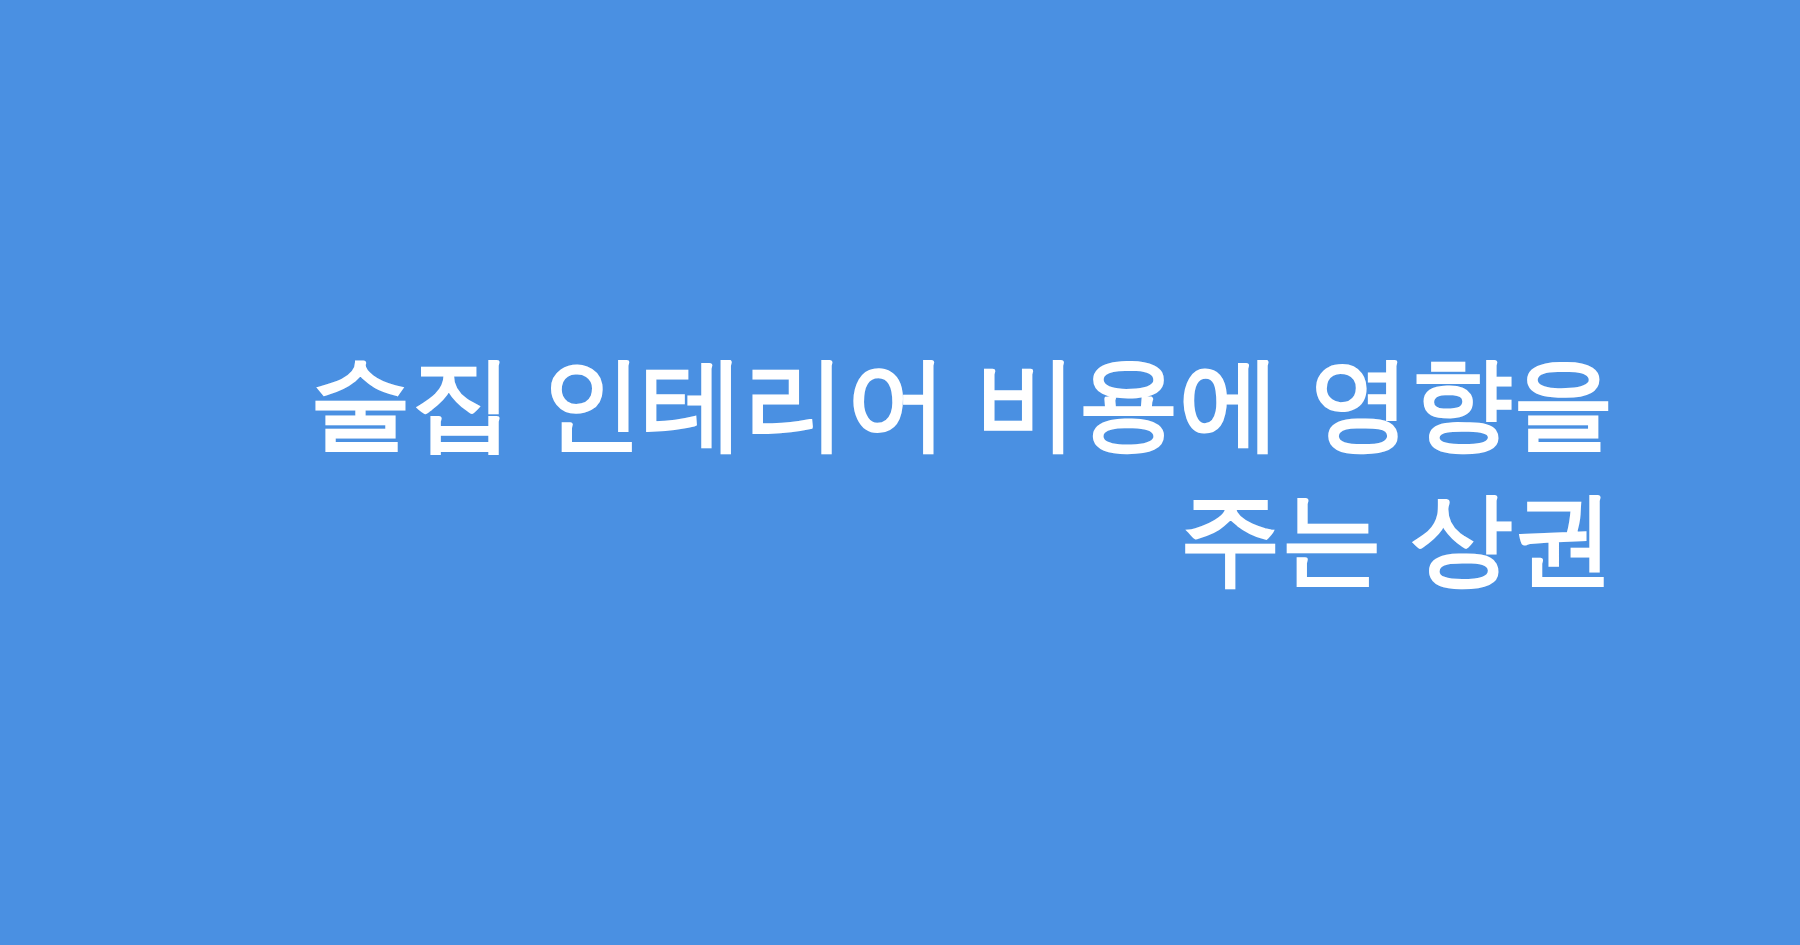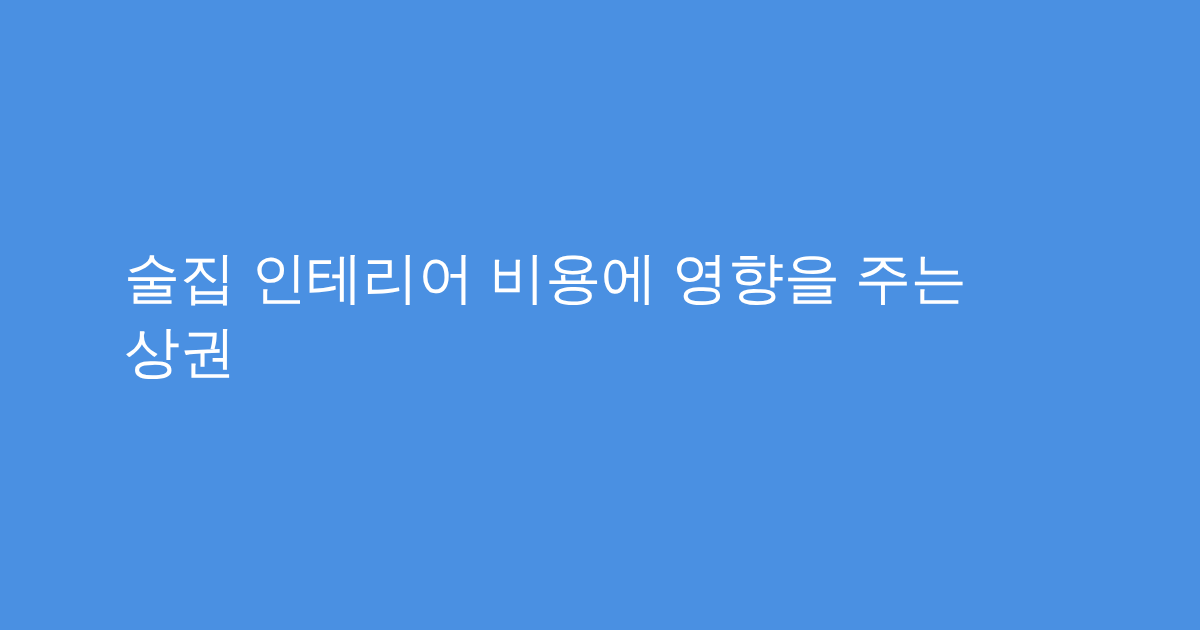--- a/index.html
+++ b/index.html
@@ -36,28 +36,28 @@
     padding: 0;
     margin: 0;
   }
 
   .title-text {
     display: block;
     margin: 0;
     padding: 0;
     color: #ffffff;
     font-family: "Liberation Sans", "DejaVu Sans", sans-serif;
-    font-size: 56px;
-    font-weight: 400;
+    font-size: 68px;
+    font-weight: 700;
     line-height: 1.32;
     letter-spacing: -0.2px;
     word-break: keep-all;
     overflow-wrap: break-word;
     white-space: normal;
-    text-align: left;
+    text-align: right;
   }
 </style>
 </head>
 <body>
 
 <div class="thumbnail-card" style="background-color: rgb(74, 144, 226);">
 
   <div class="title-block">
 
     <h1 class="title-text" style="color: rgb(255, 255, 255);">술집 인테리어 비용에 영향을 주는 상권</h1>

